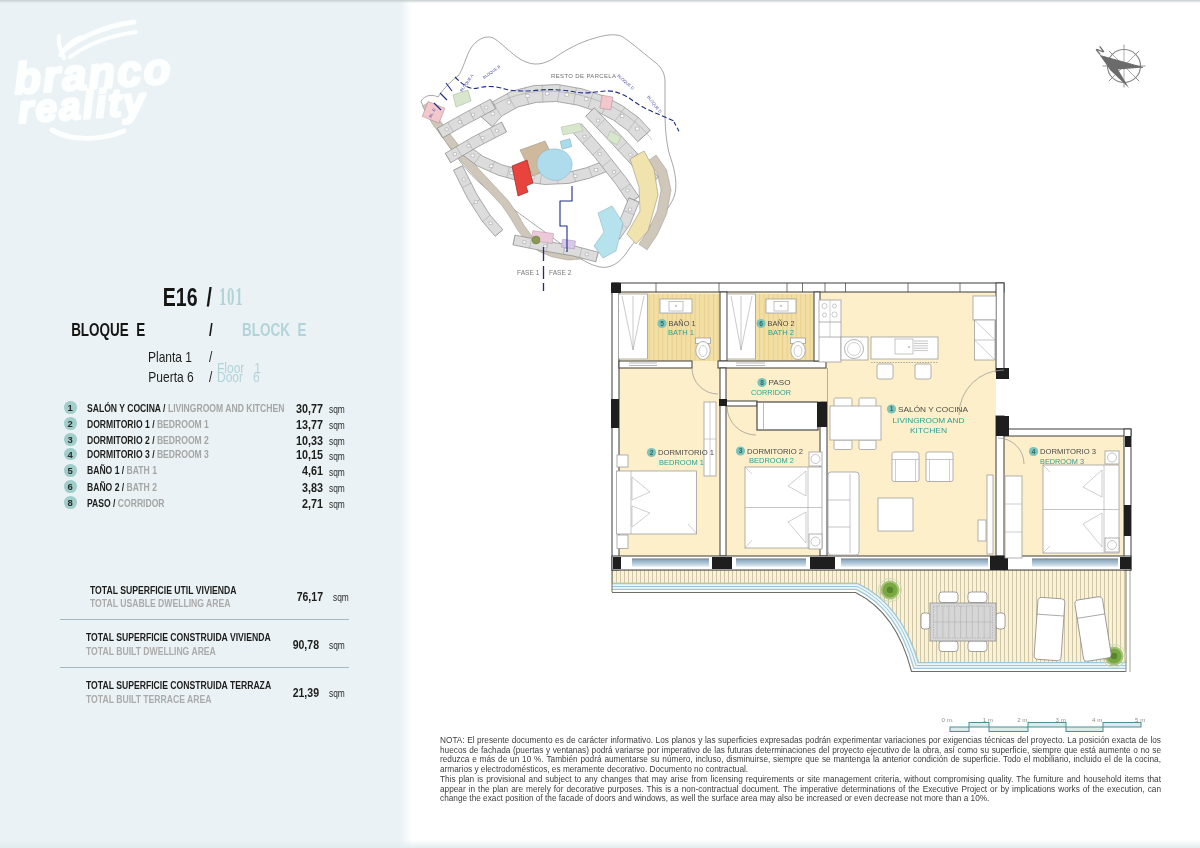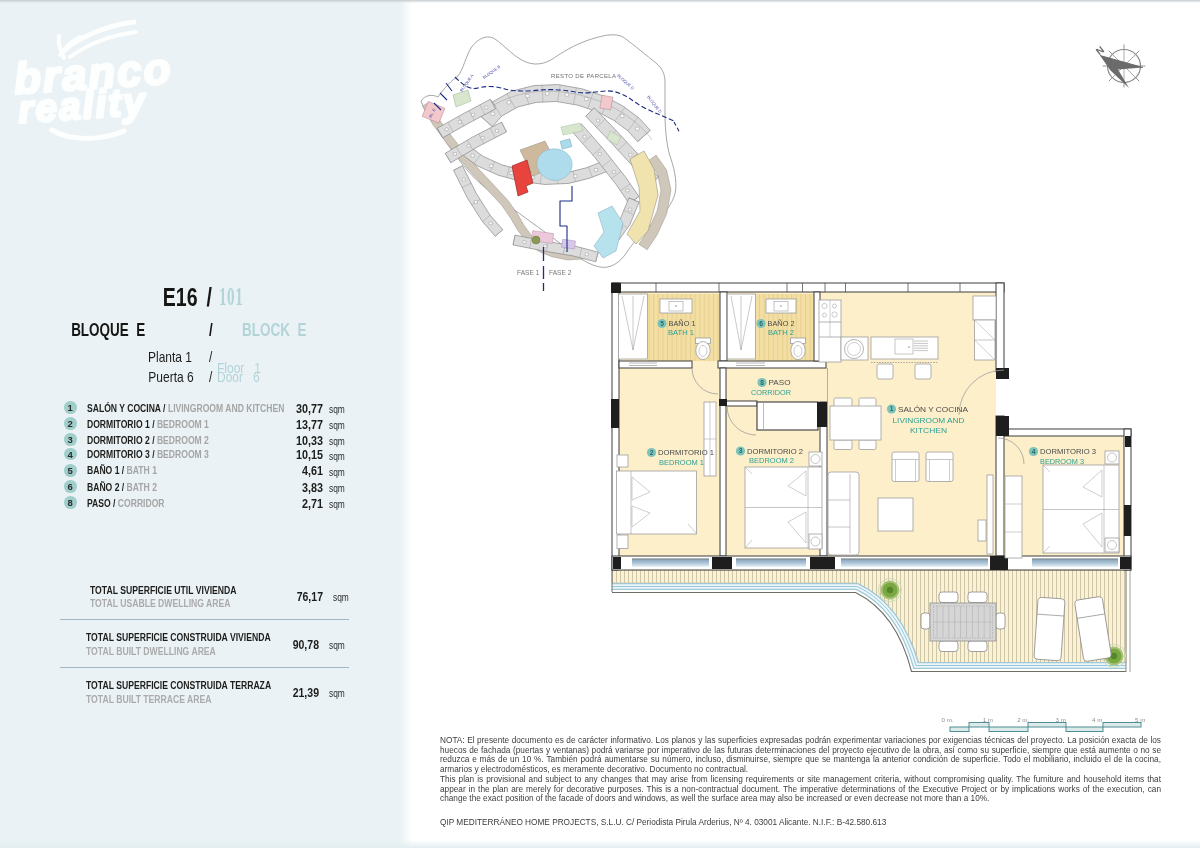--- a/index.html
+++ b/index.html
@@ -101,21 +101,20 @@
 <div style="position:absolute;left:86px;top:13.5px;font-size:11.5px;line-height:13.5px;font-weight:bold;color:#ababab;white-space:nowrap;transform:scaleX(0.75);transform-origin:0 0;">TOTAL BUILT TERRACE AREA</div>
 <span style="position:absolute;left:219px;top:5.5px;width:100px;text-align:right;font-size:13.5px;font-weight:bold;color:#1d1d1b;transform:scaleX(0.78);transform-origin:100% 0;">21,39</span>
 <span style="position:absolute;left:328.6px;top:7.5px;font-size:10.5px;color:#2e2e2e;transform:scaleX(0.8);transform-origin:0 0;">sqm</span>
 </div>
 <div class="abs" style="left:60px;top:618.6px;width:289px;height:1px;background:#9fb9c2;"></div>
 <div class="abs" style="left:60px;top:666.8px;width:289px;height:1px;background:#9fb9c2;"></div>
 
 <div class="abs" style="left:440px;top:736px;width:721px;font-size:8.25px;line-height:9.7px;color:#3c3c3c;text-align:justify;letter-spacing:0px;">
 <div>NOTA: El presente documento es de carácter informativo. Los planos y las superficies expresadas podrán experimentar variaciones por exigencias técnicas del proyecto. La posición exacta de los huecos de fachada (puertas y ventanas) podrá variarse por imperativo de las futuras determinaciones del proyecto ejecutivo de la obra, así como su superficie, siempre que está aumente o no se reduzca e más de un 10 %. También podrá aumentarse su número, incluso, disminuirse, siempre que se mantenga la anterior condición de superficie. Todo el mobiliario, incluido el de la cocina, armarios y electrodomésticos, es meramente decorativo. Documento no contractual.</div>
 <div>This plan is provisional and subject to any changes that may arise from licensing requirements or site management criteria, without compromising quality. The furniture and household items that appear in the plan are merely for decorative purposes. This is a non-contractual document. The imperative determinations of the Executive Project or by implications works of the execution, can change the exact position of the facade of doors and windows, as well the surface area may also be increased or even decrease not more than a 10%.</div>
-<div style="margin-top:14px;">QIP MEDITERRÁNEO HOME PROJECTS, S.L.U. C/ Periodista Pirula Arderius, Nº 4. 03001 Alicante. N.I.F.: B-42.580.613</div>
 </div>
 
 <svg class="abs" style="left:0;top:0;" width="1200" height="848" viewBox="0 0 1200 848">
 <g id="siteplan" stroke-linejoin="round">
 <path d="M421,101 C425,95 432,94 438,97 C444,88 452,80 458,76 C463,70 466,56 471,48 C477,39 487,34 495,39 C504,45 515,58 526,62 C538,67 549,62 557,56 C566,50 580,42 595,38 C605,35 616,33 623,37 C633,44 647,56 656,63 C662,68 665,74 665,82 L665,114 C665,130 667,149 671,159 C675,171 678,186 674,197 C669,209 660,219 652,224 C643,230 634,242 627,252 C620,263 610,269 600,267 C590,265 580,259 572,252 C560,243 538,227 509,206 C493,194 478,183 468,171 C456,157 443,138 435,126 C429,118 424,110 421,101 Z" fill="#ffffff" stroke="#8f8f8f" stroke-width="0.8"></path>
 <path d="M 422.5,105.9 L 432.6,124.2 L 444.8,140.4 L 458.9,158.5 L 473.0,174.7 L 489.1,191.7 L 501.9,205.5 L 510.6,218.2 L 517.7,230.2 L 527.2,242.8 L 539.0,251.5 L 551.9,256.8 L 567.7,260.0 L 582.3,259.0 L 581.7,251.0 L 568.3,252.0 L 554.1,249.2 L 543.0,244.5 L 532.8,237.2 L 524.3,225.8 L 517.4,213.8 L 508.1,200.5 L 494.9,186.3 L 479.0,169.3 L 465.1,153.5 L 451.2,135.6 L 439.4,119.8 L 429.5,102.1 Z" fill="#d0c7bb" stroke="#9a948a" stroke-width="0.5"></path>
 <path d="M 647.9,160.9 L 657.4,174.0 L 661.0,190.0 L 657.2,210.5 L 648.6,229.6 L 638.8,244.2 L 647.2,249.8 L 657.4,234.4 L 666.8,213.5 L 671.0,190.0 L 666.6,170.0 L 656.1,155.1 Z" fill="#d0c7bb" stroke="#9a948a" stroke-width="0.5"></path>
 <path d="M 492.3,126.7 L 502.1,115.8 L 518.1,106.9 L 536.2,102.4 L 556.4,101.5 L 577.9,105.2 L 597.7,111.8 L 613.5,120.2 L 627.4,130.4 L 637.7,141.7 L 650.3,130.3 L 638.6,117.6 L 622.5,105.8 L 604.3,96.2 L 582.1,88.8 L 557.6,84.5 L 533.8,85.6 L 511.9,91.1 L 491.9,102.2 L 479.7,115.3 Z" fill="#dcdcdc" stroke="#7a7a7a" stroke-width="0.6"></path>
 <line x1="492.3" y1="126.7" x2="479.7" y2="115.3" stroke="#8f8f8f" stroke-width="0.4"></line>
       <line x1="501.1" y1="116.4" x2="492.9" y2="101.6" stroke="#8f8f8f" stroke-width="0.4"></line>

